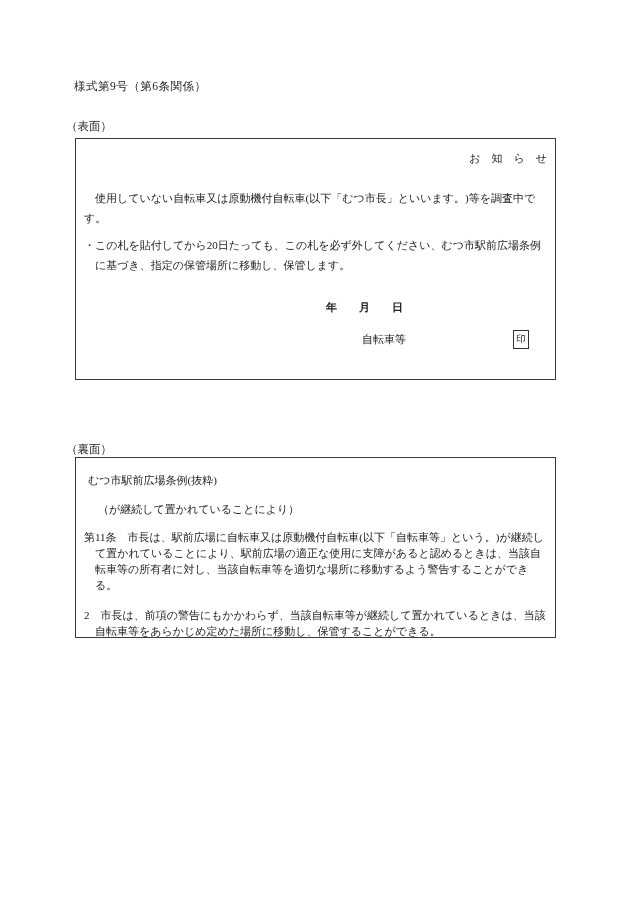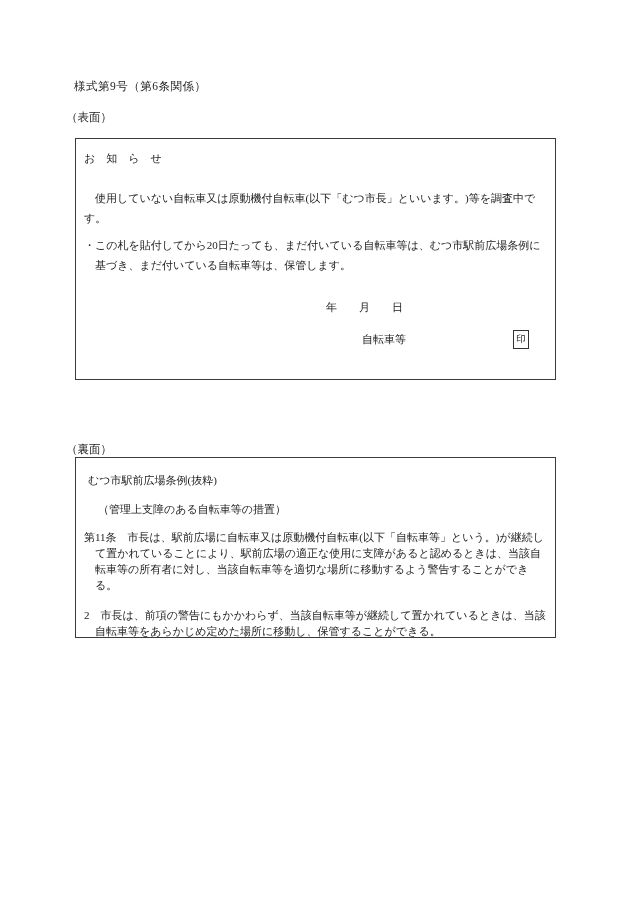--- a/index.html
+++ b/index.html
@@ -23,21 +23,21 @@
     left: 74px;
     top: 79px;
     font-size: 11.5px;
     letter-spacing: 0.5px;
   }
   .side-label {
     position: absolute;
     left: 66px;
     font-size: 11.5px;
   }
-  .front-side-label { top: 110px; }
+  .front-side-label { top: 119px; }
   .back-side-label  { top: 442px; }
 
   .doc-box {
     position: absolute;
     left: 75px;
     width: 481px;
     border: 1px solid #3a3a3a;
     box-sizing: border-box;
     background: #ffffff;
   }
@@ -48,37 +48,38 @@
     line-height: 20px;
   }
   .back-box {
     top: 457px;
     height: 181px;
     padding: 10px 8px 0 8px;
     line-height: 16px;
   }
 
   .notice-title {
-    text-align: left;
+    text-align: right;
     margin: 0;
   }
   .notice-intro {
     margin: 20px 0 0 0;
     text-indent: 1em;
   }
   .bullet-item {
     padding-left: 11px;
     text-indent: -11px;
     margin: 0;
   }
   .bullet-1 { margin-top: 13px; }
   .bullet-2 { margin-top: 7px; }
 
   .date-line {
     margin: 22px 0 0 242px;
+    font-weight: bold;
   }
   .mayor-row {
     position: relative;
     margin-top: 12px;
     height: 20px;
   }
   .mayor-label {
     margin-left: 278px;
   }
   .seal-box {
@@ -116,35 +117,35 @@
   <div class="form-number">様式第9号（第6条関係）</div>
 
   <div class="side-label front-side-label">（表面）</div>
 
   <div class="doc-box front-box">
     <div class="notice-title">お　知　ら　せ</div>
 
     <p class="notice-intro">使用していない自転車又は原動機付自転車(以下「むつ市長」といいます。)等を調査中です。</p>
 
 
-    <p class="bullet-item bullet-2">・この札を貼付してから20日たっても、まだ付いている自転車等は、むつ市駅前広場条例に基づき、まだ付いている自転車等は、保管します。</p>
+    <p class="bullet-item bullet-2">・この札を貼付してから20日たっても、この札を必ず外してください、むつ市駅前広場条例に基づき、指定の保管場所に移動し、保管します。</p>
 
     <div class="date-line">年　　月　　日</div>
 
     <div class="mayor-row">
       <span class="mayor-label">自転車等</span>
       <span class="seal-box">印</span>
     </div>
   </div>
 
   <div class="side-label back-side-label">（裏面）</div>
 
   <div class="doc-box back-box">
     <div class="ordinance-title">むつ市駅前広場条例(抜粋)</div>
 
-    <div class="section-heading">（管理上支障のある自転車等の措置）</div>
+    <div class="section-heading">（が継続して置かれていることにより）</div>
 
     <p class="hang-par article-11">第11条　市長は、駅前広場に自転車又は原動機付自転車(以下「自転車等」という。)が継続して置かれていることにより、駅前広場の適正な使用に支障があると認めるときは、当該自転車等の所有者に対し、当該自転車等を適切な場所に移動するよう警告することができる。</p>
 
     <p class="hang-par paragraph-2">2　市長は、前項の警告にもかかわらず、当該自転車等が継続して置かれているときは、当該自転車等をあらかじめ定めた場所に移動し、保管することができる。</p>
   </div>
 
 </div>
 
 </body></html>

